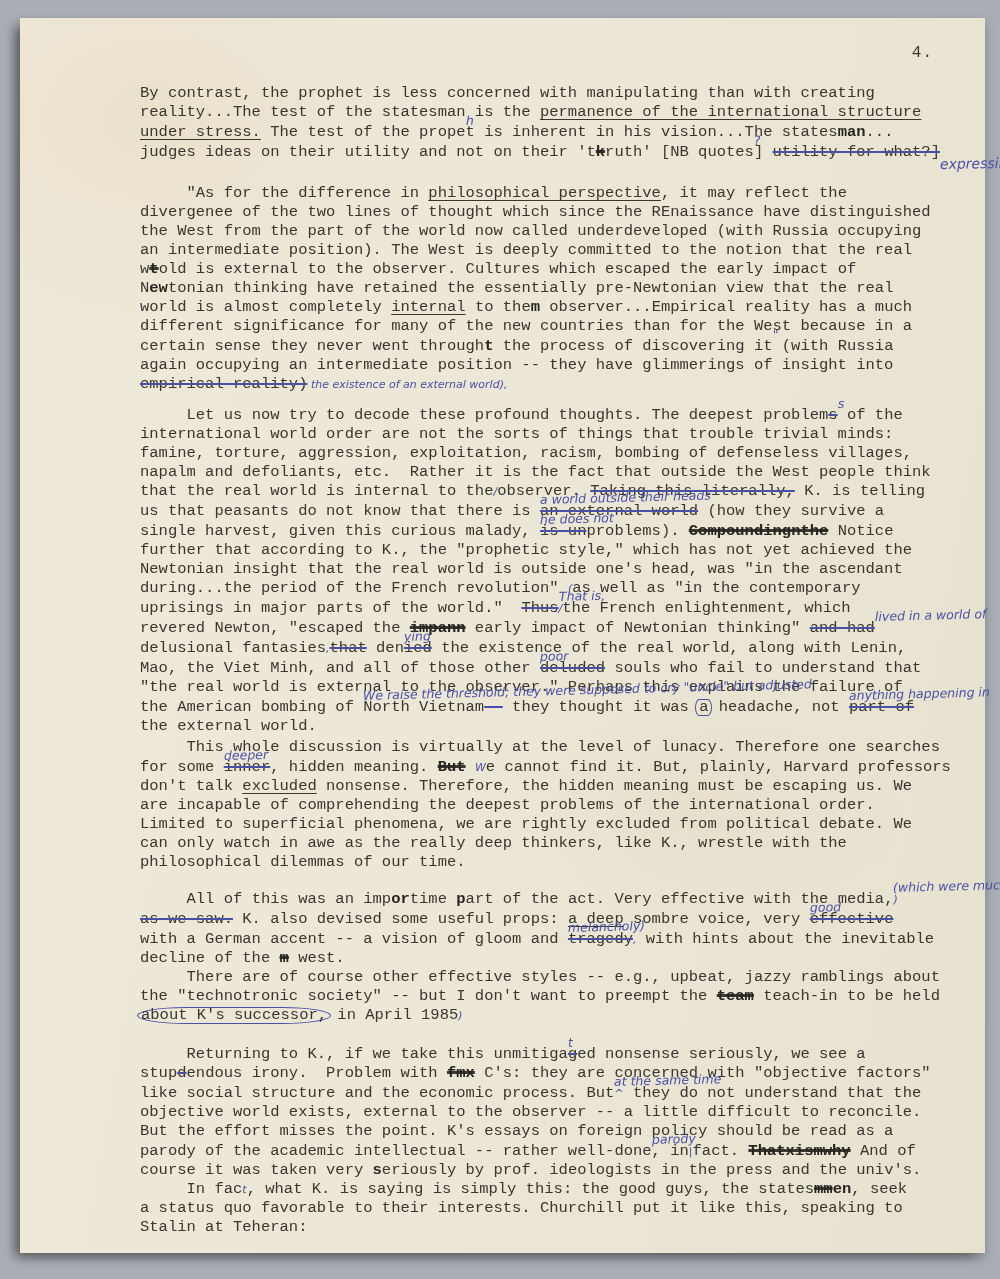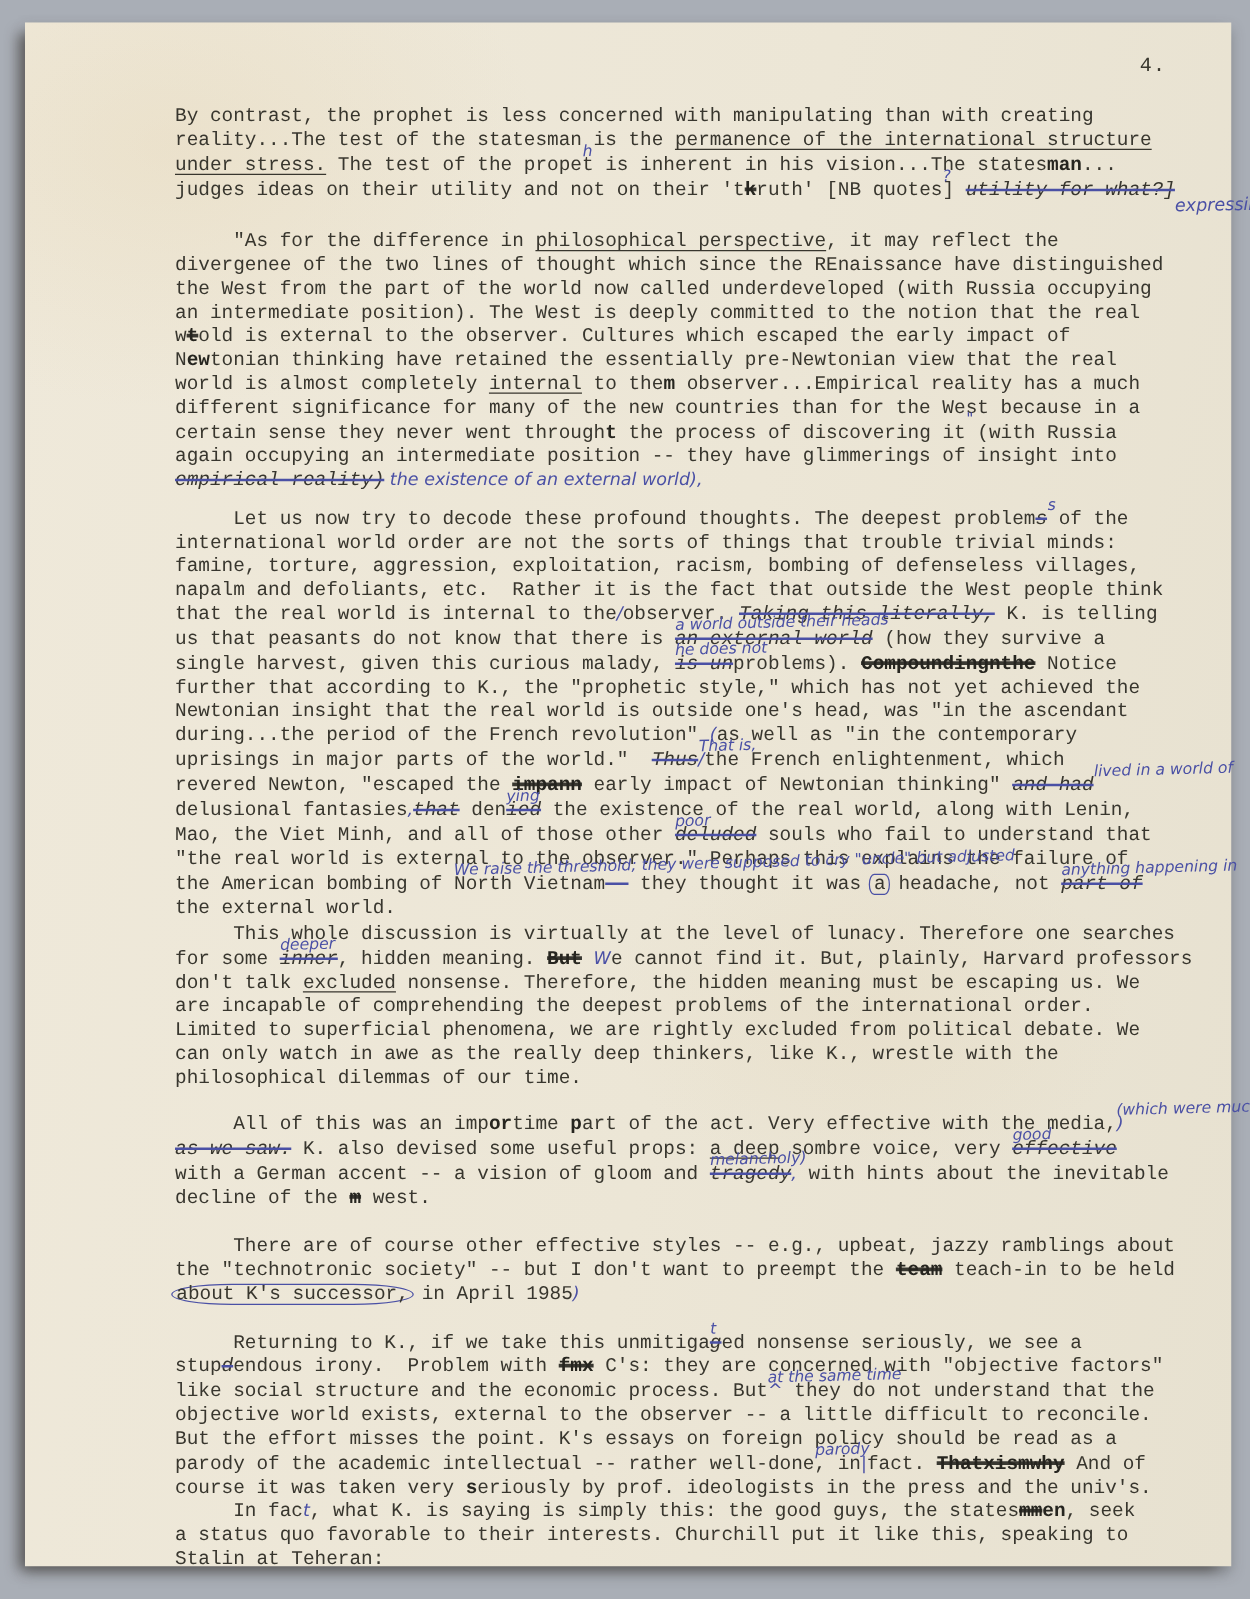--- a/index.html
+++ b/index.html
@@ -24,42 +24,41 @@
   #typed-body{
     position:absolute;left:120px;top:66px;width:832px;
     font-size:15.5px;line-height:19px;color:#38362e;
     white-space:pre-wrap;
   }
   .para{margin:0;}
   .para:nth-of-type(2){margin-top:22px;}
   .para:nth-of-type(3){margin-top:11px;}
   .para:nth-of-type(4){margin-top:2px;}
   .para:nth-of-type(5){margin-top:17px;}
-  .para:nth-of-type(6){margin-top:20px;}
+  .para:nth-of-type(6){margin-top:0;}
   .para:nth-of-type(7){margin-top:19px;}
   .t{}
   .u{text-decoration:underline;text-underline-offset:3px;text-decoration-thickness:1.4px;}
   .bold{font-weight:bold;color:#26251f;}
   .strike{
     text-decoration:line-through;
     text-decoration-color:#4a50a5;
     text-decoration-thickness:2.2px;
-    font-style:italic;
   }
   .xout{
     font-weight:bold;color:#26251f;
     text-decoration:line-through;
     text-decoration-color:rgba(38,37,31,0.9);
     text-decoration-thickness:3px;
   }
   .hand{
     font-family:"DejaVu Sans", sans-serif;
     font-style:italic;
     color:#4a50a5;
-    font-size:14px;
+    font-size:11px;
   }
   .above{
     display:inline-block;width:0;overflow:visible;
     position:relative;top:-11px;
     white-space:nowrap;
     font-size:12.5px;
     transform:rotate(-1.5deg);
   }
   .below{
     display:inline-block;width:0;overflow:visible;

